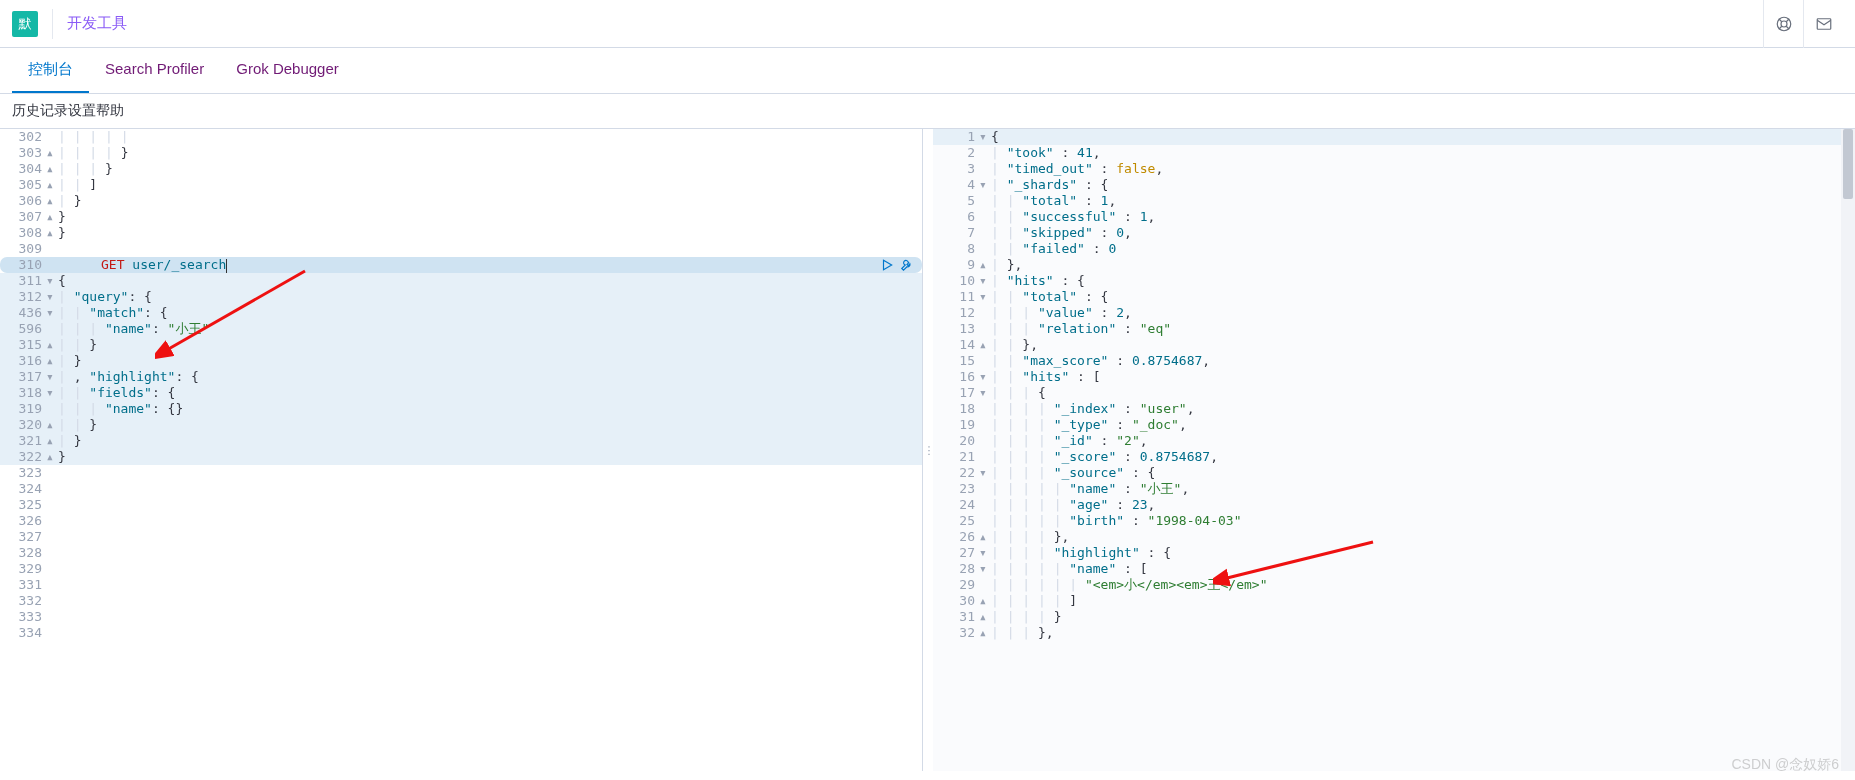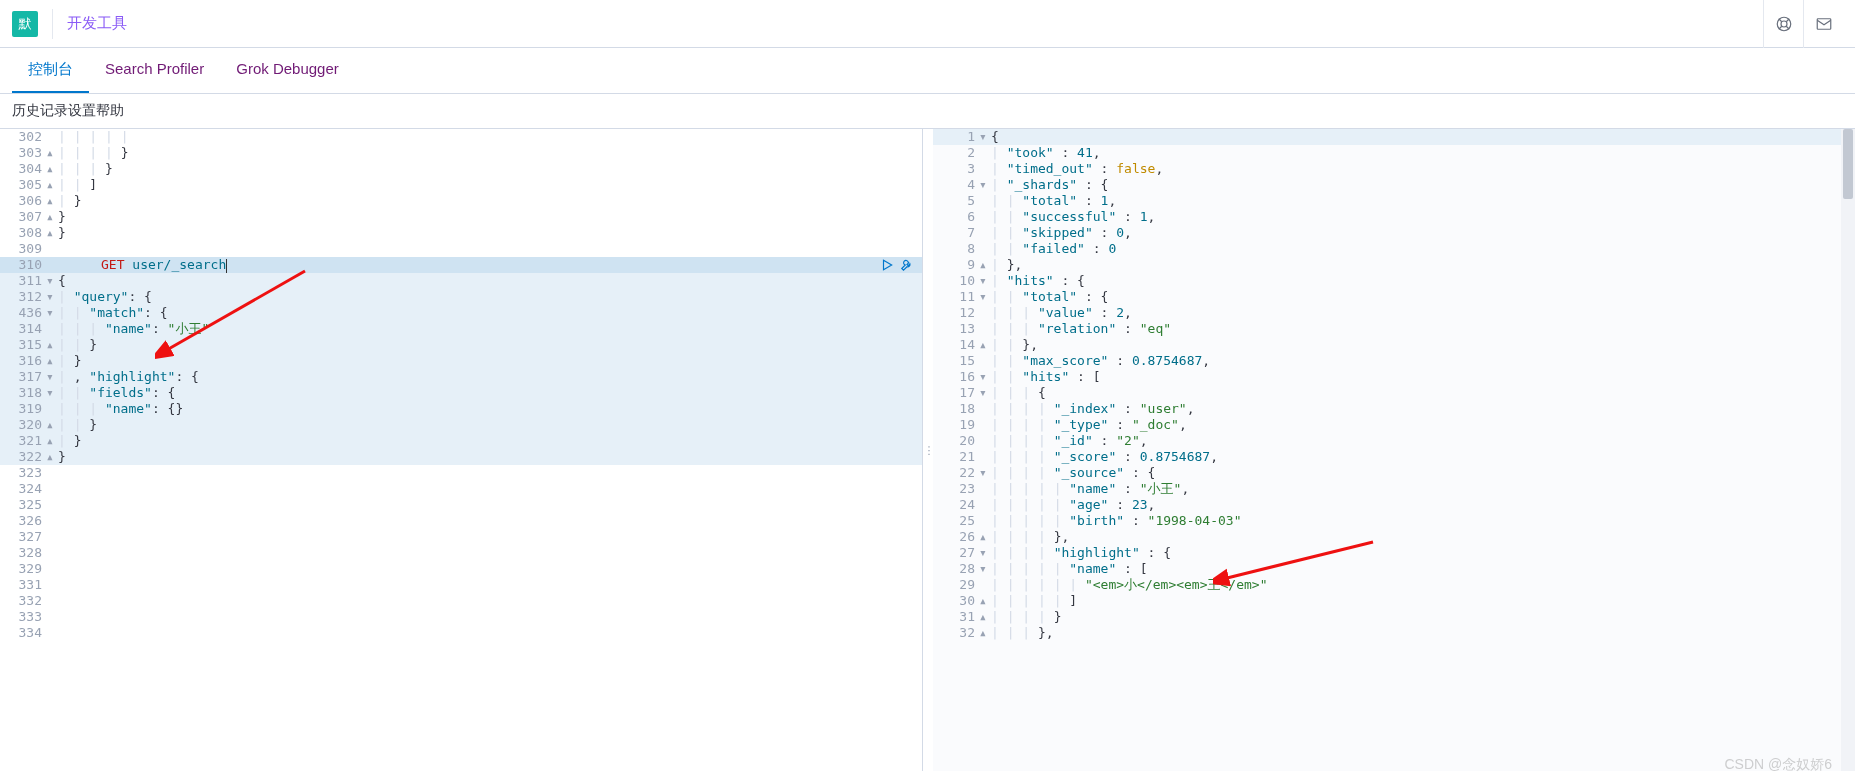--- a/index.html
+++ b/index.html
@@ -19,33 +19,33 @@
   .workspace { display: flex; height: 642px; position: relative; }
   .pane { flex: 1; overflow: hidden; position: relative; font-family: Menlo, Consolas, monospace; font-size: 13px; line-height: 16px; }
   .pane-request { border-right: 1px solid #d3dae6; }
   .gutter-drag { width: 10px; display:flex; align-items:center; justify-content:center; color:#98a2b3; cursor: col-resize; font-size:11px; letter-spacing:-2px; }
   .code-lines { position: relative; }
   .line { display: flex; white-space: pre; }
   .ln { width: 46px; text-align: right; color: #98a2b3; padding-right: 4px; user-select: none; flex-shrink:0; }
   .fold { width: 10px; color: #98a2b3; user-select: none; flex-shrink:0; }
   .code { flex: 1; padding-left: 2px; }
   .highlight-block { background: #e6f0f8; }
-  .active-line-bg { background: #cfe3f2; }
+  .active-line-bg { background: #cfe3f2; border-radius: 7px; }
   .tok-method { color: #c41a16; margin-left: 43px; }
   .tok-key { color: #006e8a; }
   .tok-str { color: #2e7d32; }
   .tok-num { color: #006e8a; }
   .tok-bool { color: #c08b00; }
   .tok-punc { color: #343741; }
   .pipe { color:#d3dae6; }
   .actions { position: absolute; right: 8px; top: 0; display: flex; gap: 6px; align-items:center; height:16px; }
   .action-icon { color: #0077cc; cursor:pointer; display:inline-flex; }
   .response-pane { background:#fafbfd; }
   .response-first { background:#e6f0f8; }
-  .watermark { position: fixed; right: 23px; bottom: 6px; color: rgba(120,120,120,0.35); font-size: 14px; font-family: Arial,sans-serif; }
+  .watermark { position: fixed; right: 16px; bottom: 6px; color: rgba(120,120,120,0.35); font-size: 14px; font-family: Arial,sans-serif; }
   .vscroll { position:absolute; right:0; top:0; width:14px; height:100%; background:#f1f3f7; }
   .vscroll-thumb { position:absolute; right:2px; width:10px; background:#c2c8d2; border-radius:2px; }
   svg.arrow { position:absolute; pointer-events:none; }
 </style>
 </head>
 <body>
 
 <div class="topbar">
   <div class="topbar-left">
     <div class="app-badge">默</div>
@@ -96,21 +96,21 @@
         <div class="line"><span class="ln">308</span><span class="fold">▴</span><span class="code"><span class="tok-punc">}</span></span></div>
         <div class="line"><span class="ln">309</span><span class="fold"></span><span class="code"></span></div>
         <div class="line active-line-bg" style="position: relative;"><span class="ln">310</span><span class="fold"></span><span class="code"><span class="tok-method">GET</span> <span class="tok-key">user/_search</span><span style="border-left:1px solid #333;display:inline-block;height:14px;vertical-align:middle;"></span></span><span class="actions"><span class="action-icon"><svg width="14" height="14" viewBox="0 0 24 24" fill="none" stroke="currentColor" stroke-width="2">
                 <polygon points="6,4 20,12 6,20"></polygon>
               </svg></span><span class="action-icon"><svg width="14" height="14" viewBox="0 0 24 24" fill="none" stroke="currentColor" stroke-width="2">
                 <path d="M14 7a4 4 0 1 0-5 5l-6 6 3 3 6-6a4 4 0 0 0 5-5l-3 3-2-2 3-3z"></path>
               </svg></span></span></div>
         <div class="line highlight-block"><span class="ln">311</span><span class="fold">▾</span><span class="code"><span class="tok-punc">{</span></span></div>
         <div class="line highlight-block"><span class="ln">312</span><span class="fold">▾</span><span class="code"><span class="pipe">| </span><span class="tok-key">"query"</span><span class="tok-punc">: {</span></span></div>
         <div class="line highlight-block"><span class="ln">436</span><span class="fold">▾</span><span class="code"><span class="pipe">| </span><span class="pipe">| </span><span class="tok-key">"match"</span><span class="tok-punc">: {</span></span></div>
-        <div class="line highlight-block"><span class="ln">314</span><span class="fold"></span><span class="code"><span class="pipe">| </span><span class="pipe">| </span><span class="pipe">| </span><span class="tok-key">"name"</span><span class="tok-punc">: </span><span class="tok-str">"小王"</span></span></div>
+        <div class="line highlight-block"><span class="ln">596</span><span class="fold"></span><span class="code"><span class="pipe">| </span><span class="pipe">| </span><span class="pipe">| </span><span class="tok-key">"name"</span><span class="tok-punc">: </span><span class="tok-str">"小王"</span></span></div>
         <div class="line highlight-block"><span class="ln">315</span><span class="fold">▴</span><span class="code"><span class="pipe">| </span><span class="pipe">| </span><span class="tok-punc">}</span></span></div>
         <div class="line highlight-block"><span class="ln">316</span><span class="fold">▴</span><span class="code"><span class="pipe">| </span><span class="tok-punc">}</span></span></div>
         <div class="line highlight-block"><span class="ln">317</span><span class="fold">▾</span><span class="code"><span class="pipe">| </span><span class="tok-punc">, </span><span class="tok-key">"highlight"</span><span class="tok-punc">: {</span></span></div>
         <div class="line highlight-block"><span class="ln">318</span><span class="fold">▾</span><span class="code"><span class="pipe">| </span><span class="pipe">| </span><span class="tok-key">"fields"</span><span class="tok-punc">: {</span></span></div>
         <div class="line highlight-block"><span class="ln">319</span><span class="fold"></span><span class="code"><span class="pipe">| </span><span class="pipe">| </span><span class="pipe">| </span><span class="tok-key">"name"</span><span class="tok-punc">: {}</span></span></div>
         <div class="line highlight-block"><span class="ln">320</span><span class="fold">▴</span><span class="code"><span class="pipe">| </span><span class="pipe">| </span><span class="tok-punc">}</span></span></div>
         <div class="line highlight-block"><span class="ln">321</span><span class="fold">▴</span><span class="code"><span class="pipe">| </span><span class="tok-punc">}</span></span></div>
         <div class="line highlight-block"><span class="ln">322</span><span class="fold">▴</span><span class="code"><span class="tok-punc">}</span></span></div>
         <div class="line"><span class="ln">323</span><span class="fold"></span><span class="code"></span></div>
         <div class="line"><span class="ln">324</span><span class="fold"></span><span class="code"></span></div>

